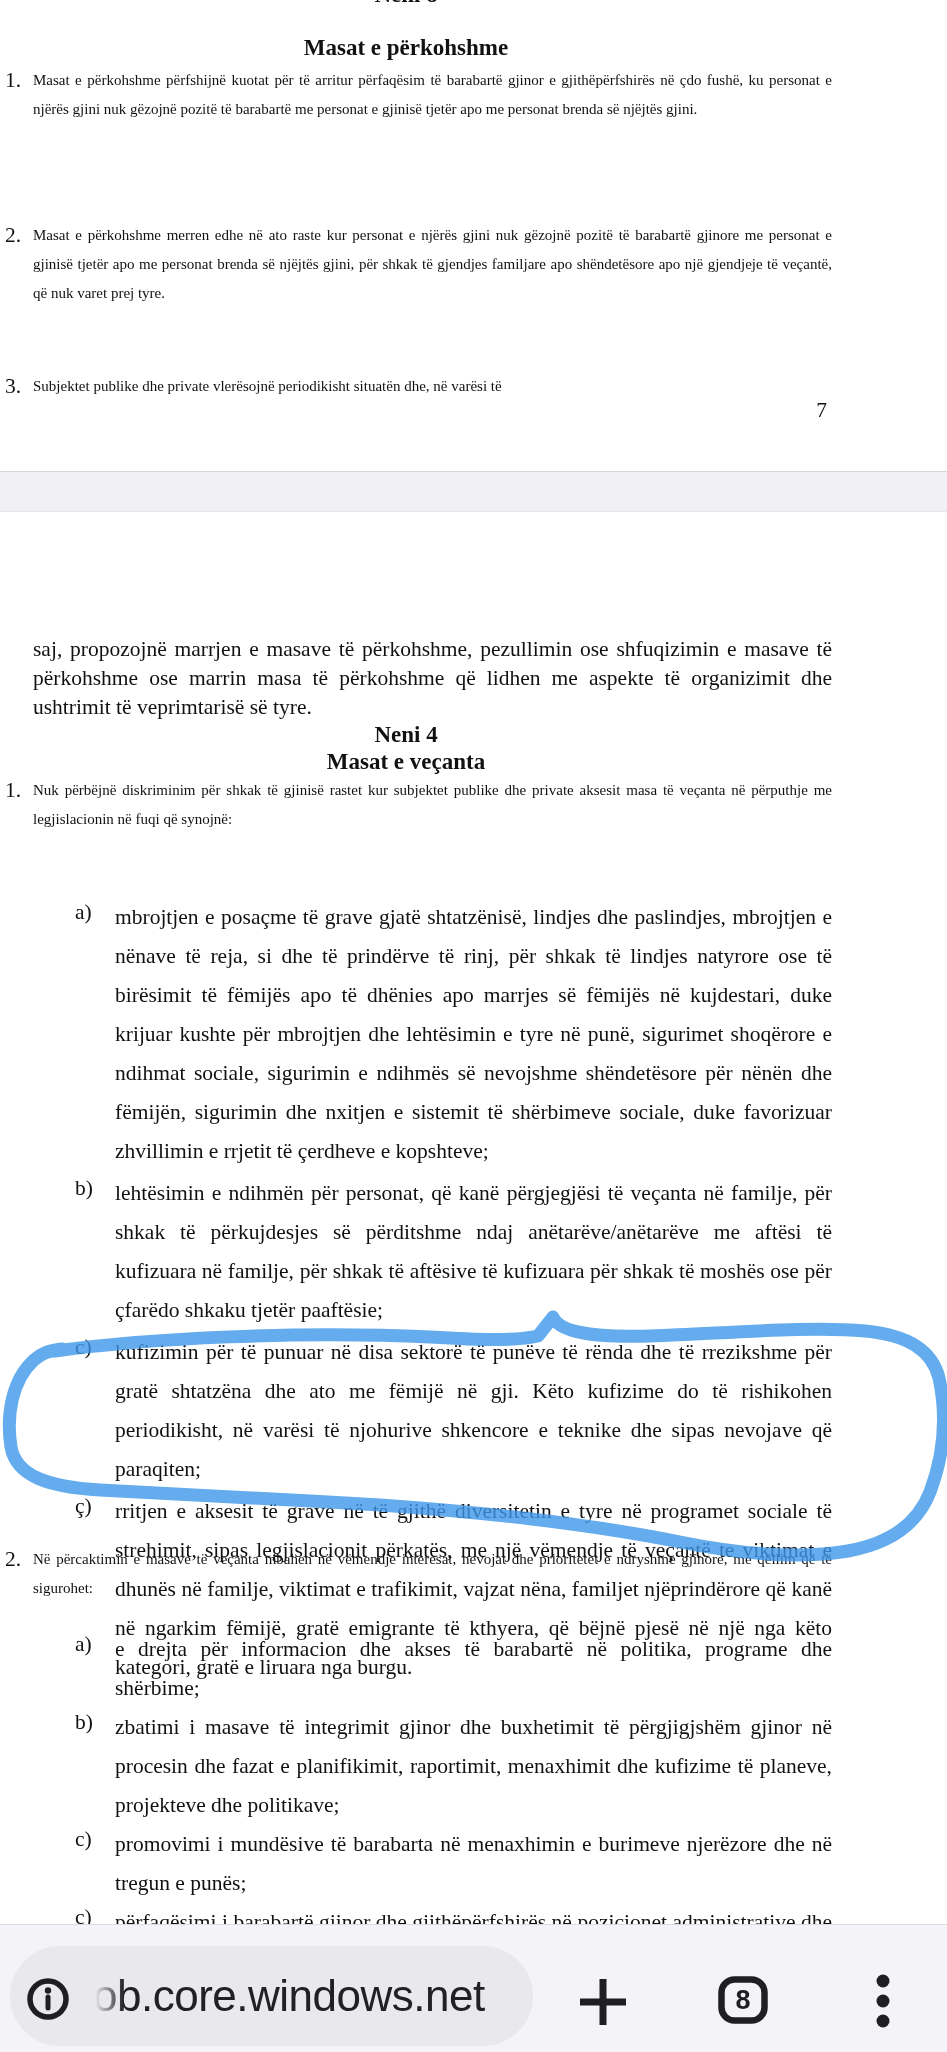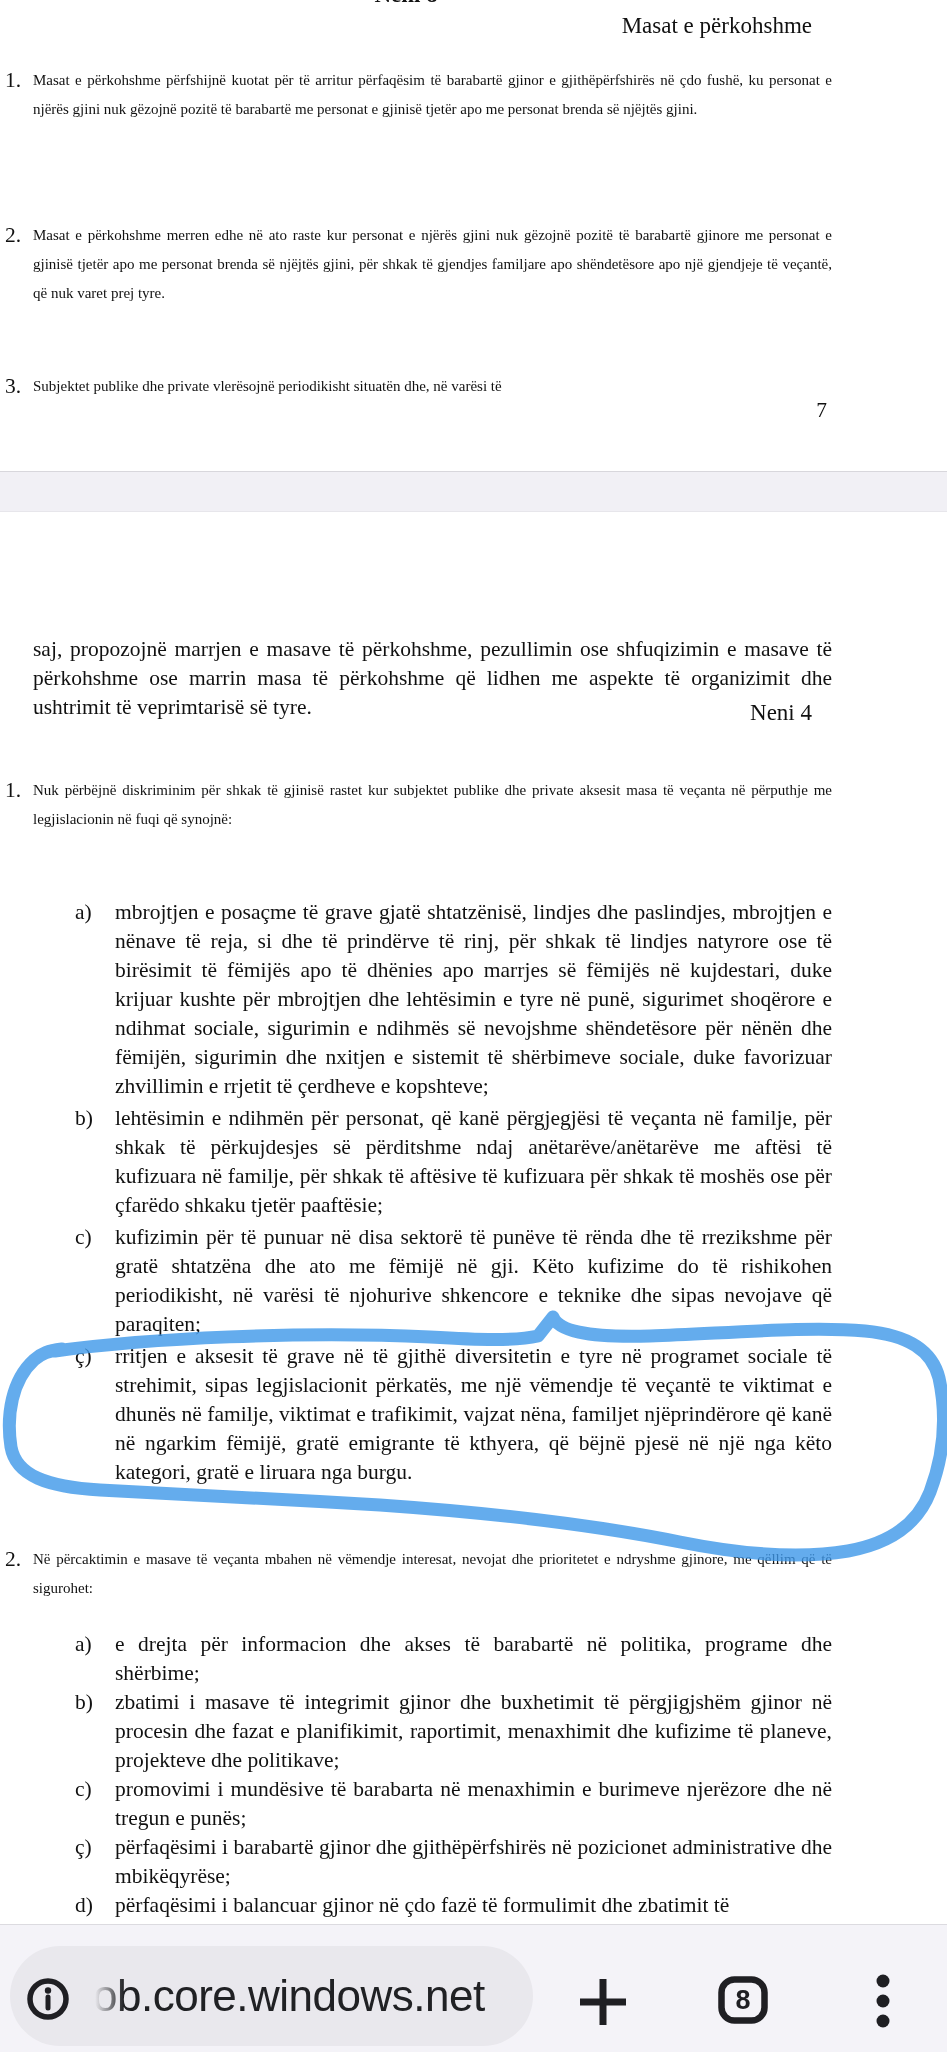--- a/index.html
+++ b/index.html
@@ -7,29 +7,29 @@
     position:relative;width:947px;height:2052px;margin:0 auto;
     background:#ffffff;overflow:hidden;
     font-family:"Liberation Serif","DejaVu Serif",serif;
     color:#111;
   }
   
   .block{position:absolute;left:0;width:832px;}
   .num-item{display:flex;}
   .num-item .num{flex:none;width:28px;padding-left:5px;font-size:21.5px;line-height:29px;}
   .num-item .txt{flex:auto;font-size:15px;line-height:29px;text-align:justify;}
-  .center-h{position:absolute;left:0;width:812px;text-align:right;font-weight:normal;font-size:23px;line-height:27px;}
+  .center-h{position:absolute;left:0;width:812px;text-align:center;font-weight:bold;font-size:23px;line-height:27px;margin-top:22px;}
   .clip-top{position:absolute;left:0;top:0;width:812px;height:8px;overflow:hidden;}
   .clip-top .inner{margin-top:-18px;text-align:center;font-weight:bold;font-size:23px;}
   .plain{position:absolute;left:33px;width:799px;font-size:21.5px;line-height:29px;text-align:justify;}
   .pagenum{position:absolute;left:33px;width:794px;text-align:right;font-size:21.5px;}
   .let-list{position:absolute;left:0;width:832px;}
   .let-item{display:flex;margin-left:75px;}
   .let-item .lab{flex:none;width:40px;font-size:21.5px;line-height:29px;}
-  .let-item .txt{flex:auto;font-size:21.5px;line-height:29px;text-align:justify;}
+  .let-item .txt{flex:auto;font-size:21.5px;line-height:39px;text-align:justify;}
   
   .page-gap{
     position:absolute;left:0;top:471px;width:947px;height:39px;
     background:#f1f0f5;border-top:1px solid #d8d7dc;border-bottom:1px solid #e7e6eb;
   }
   
   .annot{position:absolute;left:0;top:0;width:947px;height:2052px;pointer-events:none;}
   
   .bbar{
     position:absolute;left:0;top:1924px;width:947px;height:128px;
@@ -90,20 +90,21 @@
     </div>
   </div>
 
   <div class="pagenum" style="top:398px;">7</div>
 
   <div class="page-gap"></div>
 
   <div class="plain" style="top:590px;margin-top:45px;">saj, propozojnë marrjen e masave të përkohshme, pezullimin ose shfuqizimin e masave të përkohshme ose marrin masa të përkohshme që lidhen me aspekte të organizimit dhe ushtrimit të veprimtarisë së tyre.</div>
 
   <div class="center-h" style="top:699px;">Neni 4</div>
+  <div class="center-h" style="top:726px;">Masat e veçanta</div>
 
   <div class="block" style="top:776px;">
     <div class="num-item">
       <span class="num">1.</span>
       <div class="txt">Nuk përbëjnë diskriminim për shkak të gjinisë rastet kur subjektet publike dhe private aksesit masa të veçanta në përputhje me legjislacionin në fuqi që synojnë:</div>
     </div>
   </div>
 
   <div class="let-list" style="top:898px;">
     <div class="let-item">

